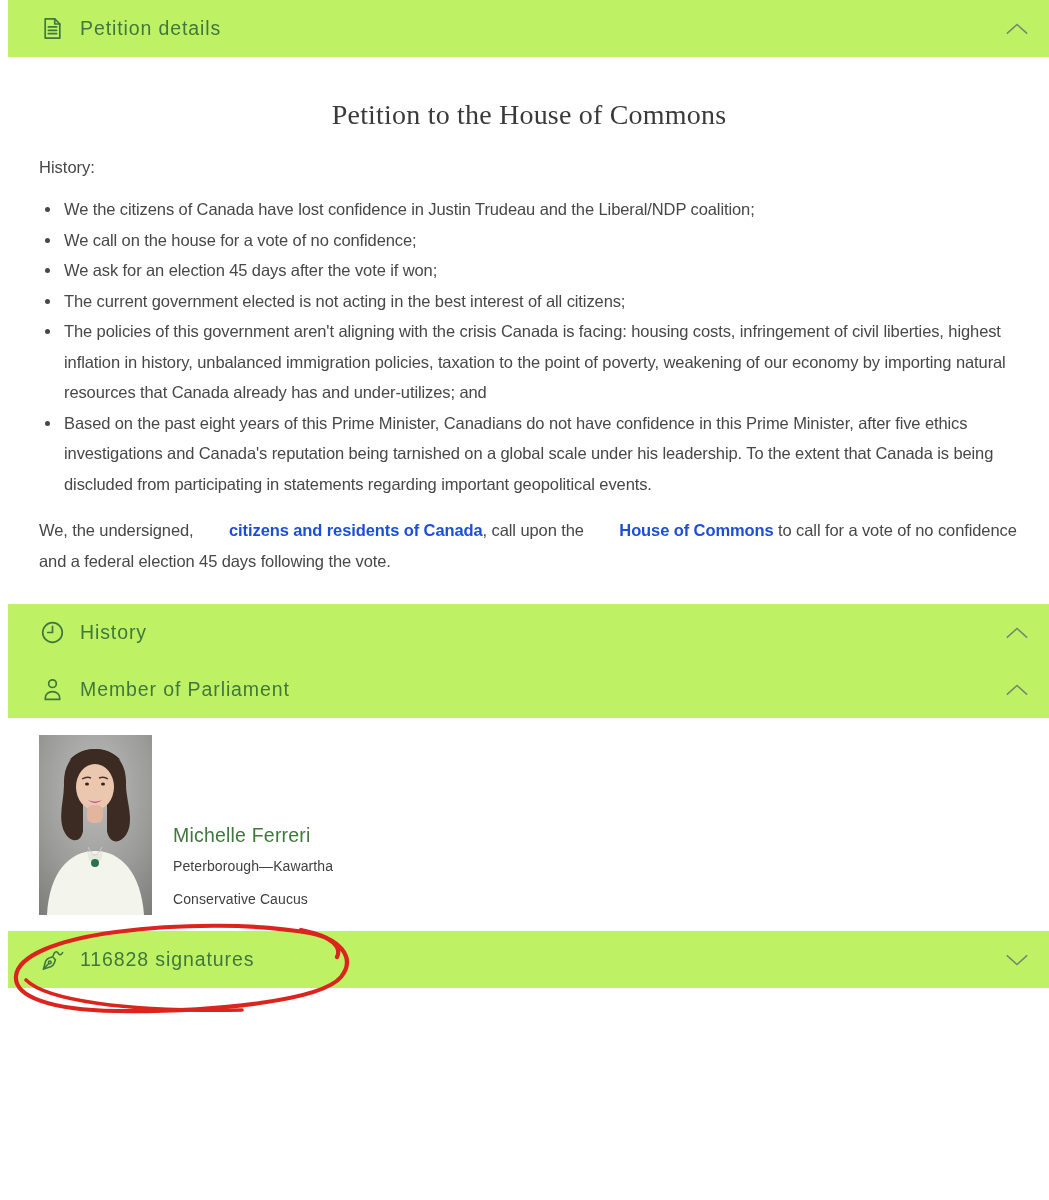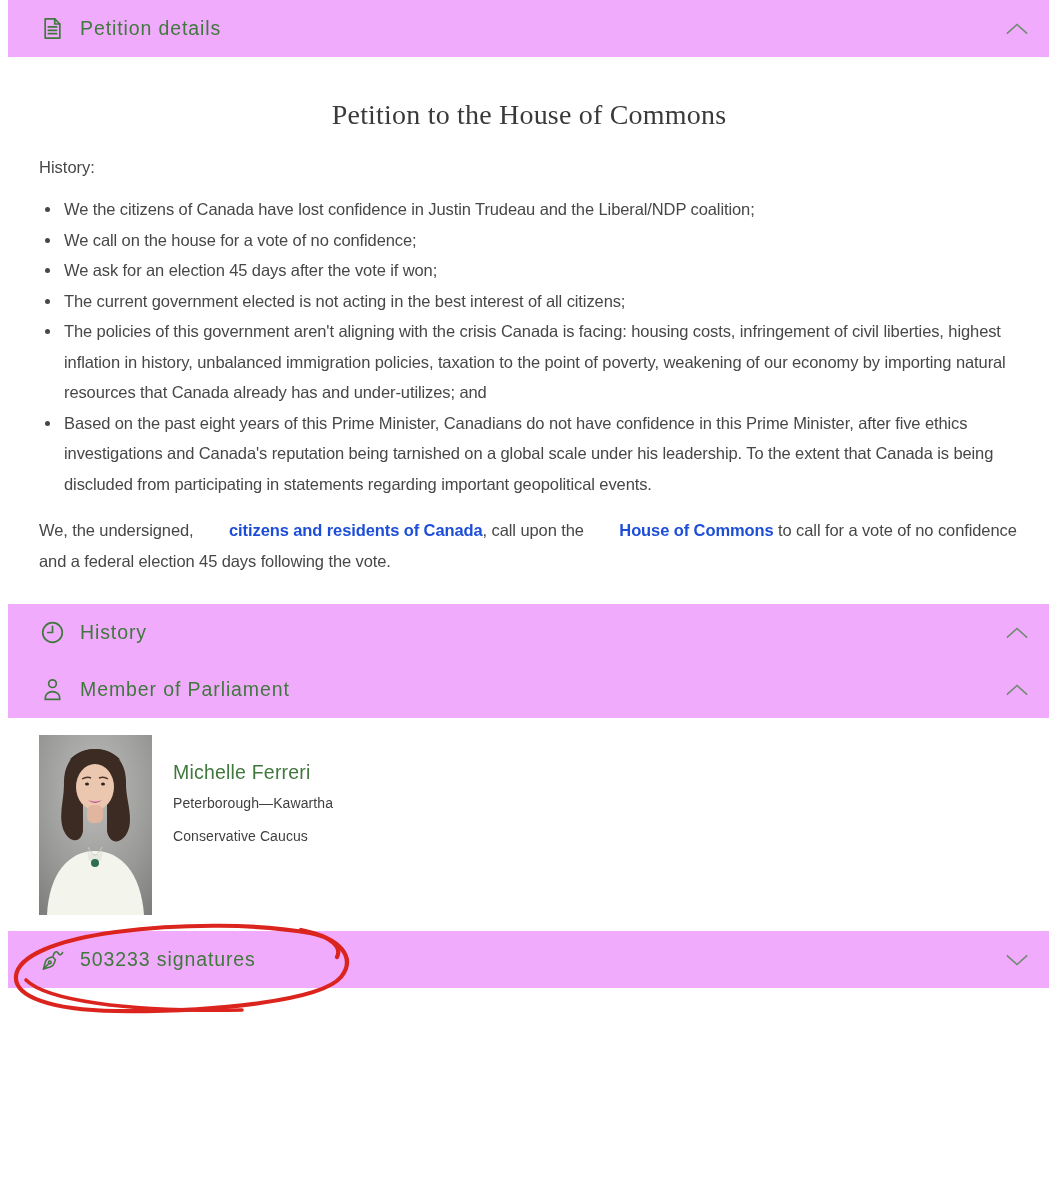--- a/index.html
+++ b/index.html
@@ -8,21 +8,21 @@
     width:1049px;height:1200px;
     overflow:hidden;
     font-family:"Liberation Sans", sans-serif;
     color:#444;
     background:#fff;
   }
   
   .panel-header{
     margin-left:8px;
     height:57px;
-    background:#f0abfc;
+    background:#bef264;
     display:flex;align-items:center;
     padding:0 20px 0 31px;
     box-sizing:border-box;
     cursor:pointer;
   }
   .hicon{width:27px;height:27px;display:inline-flex;flex:0 0 auto;color:#40773d;}
   .hicon svg{width:100%;height:100%;}
   .hlabel{
     color:#40773d;font-size:19.5px;letter-spacing:0.9px;
     margin-left:14px;flex:1 1 auto;white-space:nowrap;
@@ -44,21 +44,21 @@
     padding-left:2px;
   }
   p.closing{margin:16px 0 0;font-size:16.5px;line-height:30.5px;color:#474747;letter-spacing:-0.1px;}
   p.closing strong{color:#1d4ed8;margin-left:31px;}
   
   .history-body{padding:27px 30px 50px 39px;}
   .h-entry + .h-entry{margin-top:18px;}
   .h-entry .etitle{font-weight:bold;font-size:16.5px;color:#333;line-height:25px;}
   .h-entry .edate{font-size:16.5px;color:#474747;line-height:25px;}
   
-  .mp-body{padding:17px 30px 16px 39px;display:flex;align-items:flex-start;}
+  .mp-body{padding:17px 30px 16px 39px;display:flex;align-items:flex-end;}
   .mp-photo{width:113px;height:180px;flex:0 0 auto;display:block;}
   .mp-info{margin-left:21px;}
   .mp-name{
     display:inline-block;margin-top:26px;color:#40773d;font-size:19.5px;
     text-decoration:none;letter-spacing:0.2px;cursor:pointer;
   }
   .mp-line{font-size:14px;color:#404040;line-height:32.5px;letter-spacing:0.1px;}
   .mp-info .mp-line:first-of-type{margin-top:3px;}
   
   .sig-header{position:relative;overflow:visible;}
@@ -184,21 +184,21 @@
   <section>
     <header class="panel-header sig-header">
       <span class="hicon">
         <svg viewBox="0 0 24 24" fill="none" stroke="currentColor" stroke-width="1.4" stroke-linecap="round" stroke-linejoin="round">
           <path d="M4 20.5 L5.8 13.8 C6.3 12.2 7.4 11.1 9 10.6 L12 9.6 L14.6 12.2 L13.6 15.2 C13.1 16.8 12 17.9 10.4 18.4 Z"></path>
           <circle cx="9.6" cy="14.6" r="1.2"></circle>
           <line x1="4" y1="20.5" x2="8.7" y2="15.6"></line>
           <path d="M12.6 8.6 C13.4 5.6 15.2 4.2 16.6 5.8 L17.6 7.2 C18.6 8.4 20.2 7.6 21 5.8"></path>
         </svg>
       </span>
-      <span class="hlabel">503233 signatures</span>
+      <span class="hlabel">116828 signatures</span>
       <span class="chev">
         <svg viewBox="0 0 26 14" fill="none" stroke="#6e8a6e" stroke-width="1.6">
           <polyline points="2,2 13,12 24,2"></polyline>
         </svg>
       </span>
 
       <svg class="annotation" viewBox="0 0 356 94">
         <path d="M297 10 C338 18 352 38 337 57 C318 80 215 92 112 91 C45 90 10 76 12 56 C14 36 52 20 112 12 C180 3 255 4 306 13 C327 17 338 27 333 37" fill="none" stroke="#dc241f" stroke-width="4.2" stroke-linecap="round"></path>
         <path d="M22 60 C42 80 120 92 238 90" fill="none" stroke="#dc241f" stroke-width="3.6" stroke-linecap="round"></path>
       </svg>

